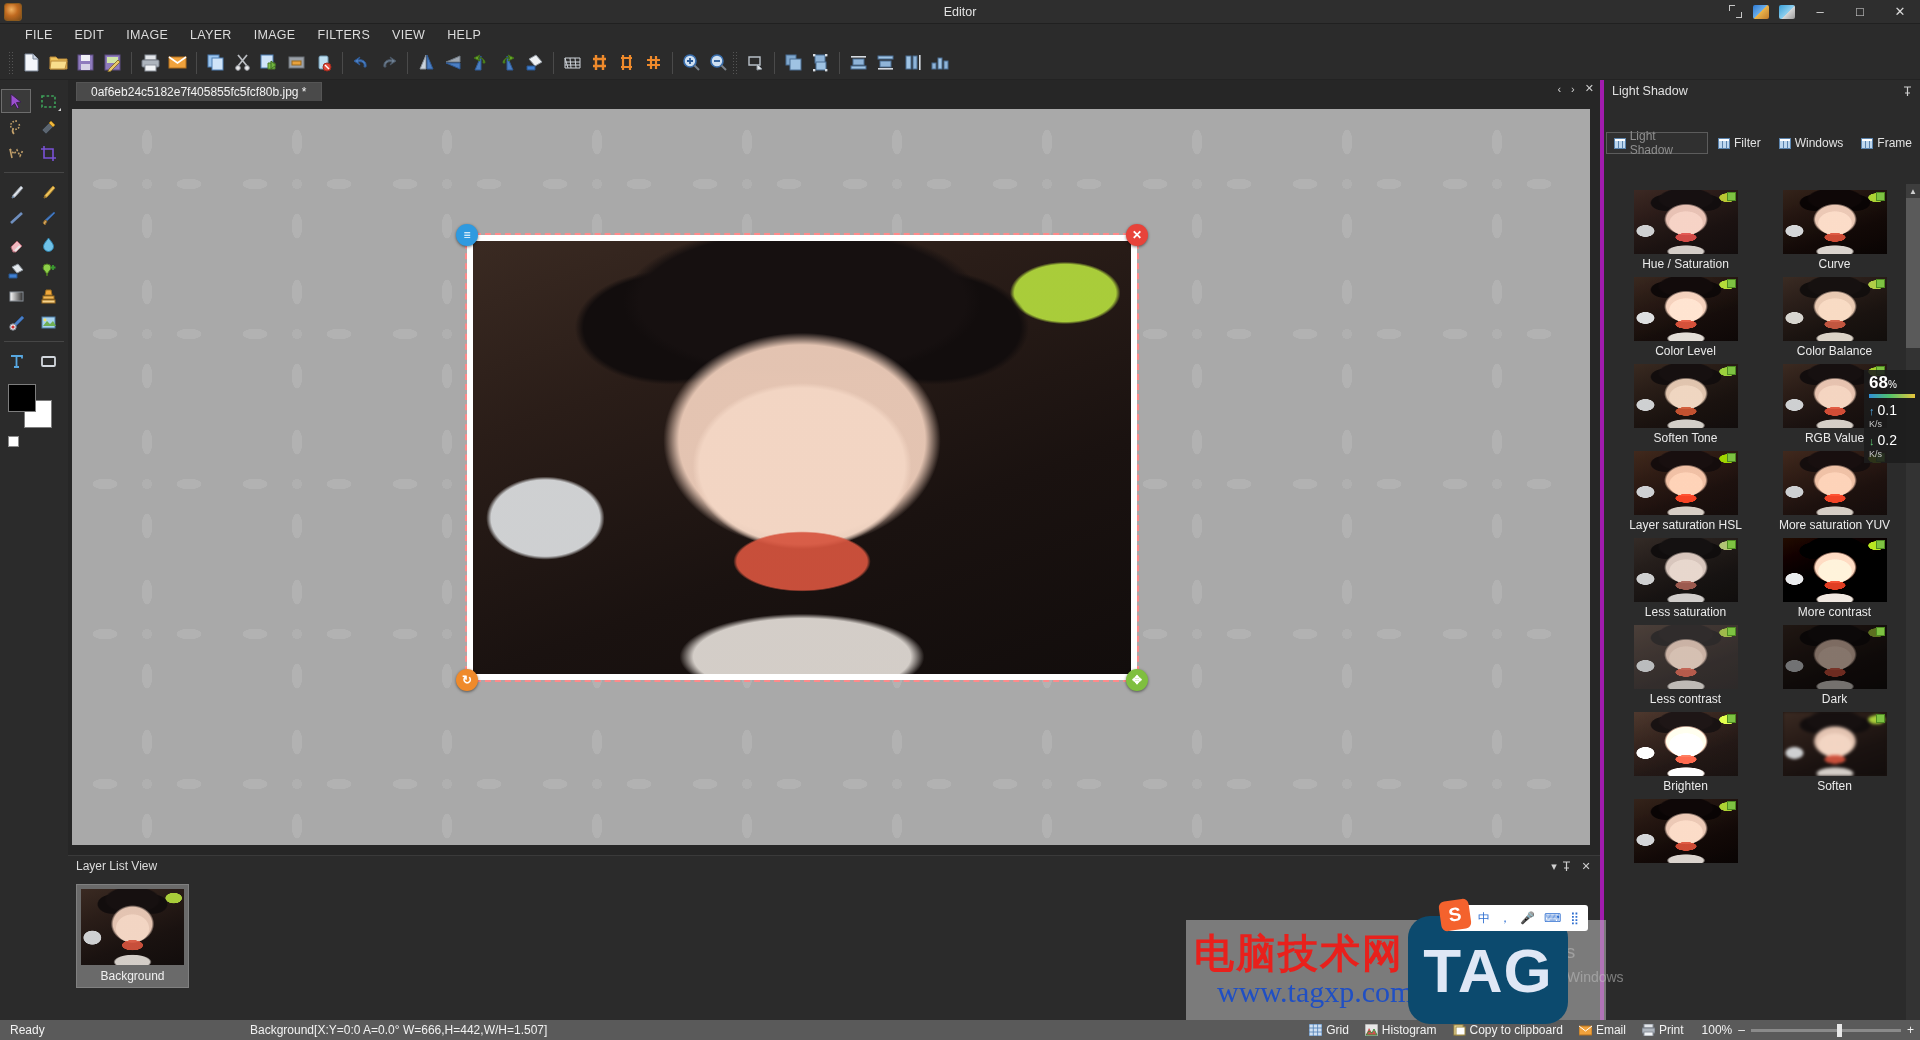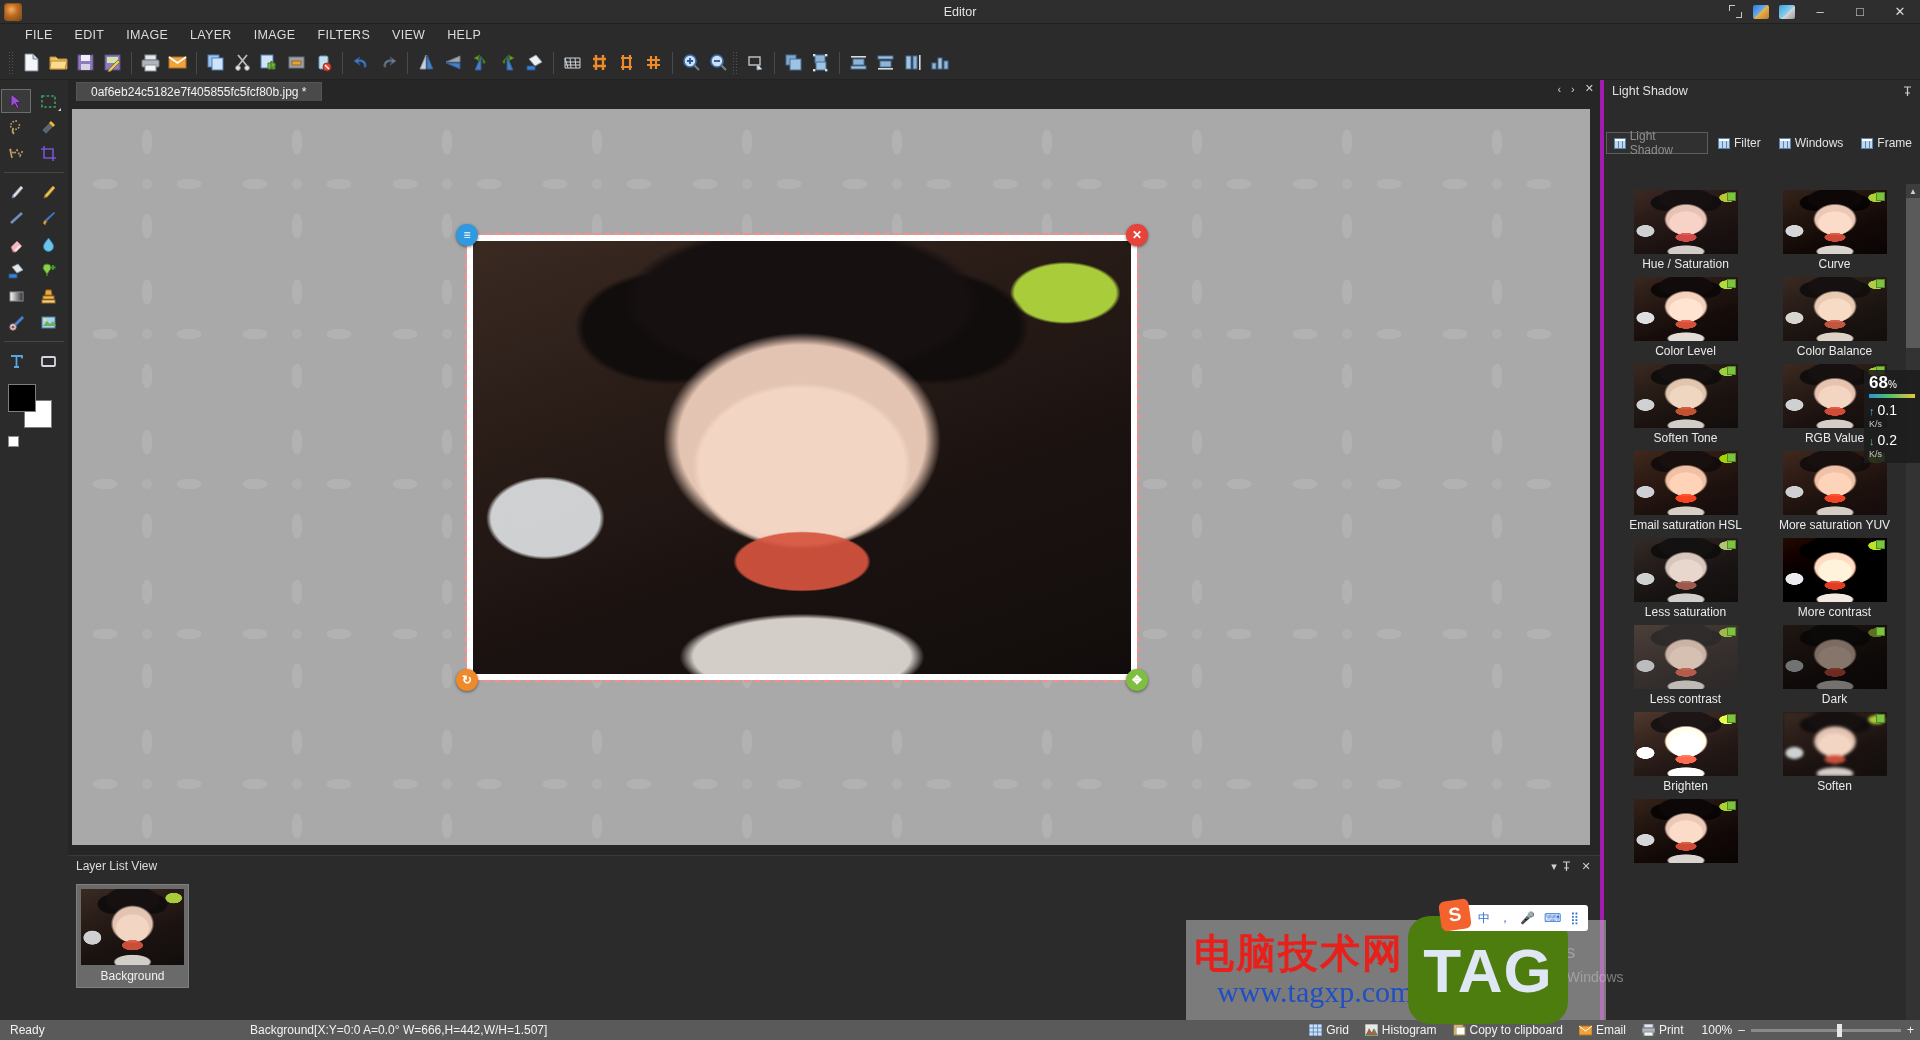--- a/index.html
+++ b/index.html
@@ -208,21 +208,21 @@
   #netmon .rate .unit{font-size:9px;color:#c8c8c8;}
   #netmon .up{color:#58b4f0;} #netmon .dn{color:#5ecb72;}
 
   #watermark{ position:absolute;left:1186px;top:920px;width:420px;height:100px;
     background:rgba(190,190,190,.55);display:flex;flex-direction:column;justify-content:center;
     padding-left:8px; }
   #wm-cn{ font-family:"DejaVu Sans",sans-serif; font-size:40px;font-weight:bold;color:#e8201c;line-height:1;
           letter-spacing:2px; }
   #wm-url{ font-family:"Liberation Serif",serif;font-size:30px;color:#1f4fc4;line-height:1.1;margin-top:2px;margin-left:23px;}
   #taglogo{ position:absolute;left:1408px;top:916px;width:160px;height:108px;
-     background:#4d7c0f;border-radius:22px;display:flex;align-items:center;justify-content:center;
+     background:#0c4a6e;border-radius:22px;display:flex;align-items:center;justify-content:center;
      color:#dfe7f5;font-size:62px;font-weight:bold;font-family:"Liberation Sans",sans-serif;letter-spacing:1px;}
   #imebar{ position:absolute;left:1448px;top:905px;width:140px;height:26px;background:#fff;
      display:flex;align-items:center;gap:9px;padding-left:30px;border-radius:3px;}
   #imebar span{color:#2f6fd0;font-size:12px;}
   #ime-s{ position:absolute;left:1440px;top:900px;width:30px;height:30px;background:#f4622d;
       border-radius:6px;color:#fff;font-weight:bold;font-size:19px;display:flex;align-items:center;justify-content:center;
       transform:rotate(-8deg);}
   #winact{ position:absolute;left:1455px;top:938px;color:rgba(225,225,225,.45);font-size:19px;line-height:1.5;}
 </style>
 </head>
@@ -760,21 +760,21 @@
             <div class="pimg v-rgb"></div>
             <span class="fbadge"></span>
           </div>
           <div class="flabel">RGB Value</div>
         </div>
       <div class="fcell">
           <div class="fthumb">
             <div class="pimg v-sat-hsl"></div>
             <span class="fbadge"></span>
           </div>
-          <div class="flabel">Email saturation HSL</div>
+          <div class="flabel">Layer saturation HSL</div>
         </div>
       <div class="fcell">
           <div class="fthumb">
             <div class="pimg v-sat-yuv"></div>
             <span class="fbadge"></span>
           </div>
           <div class="flabel">More saturation YUV</div>
         </div>
       <div class="fcell">
           <div class="fthumb">

